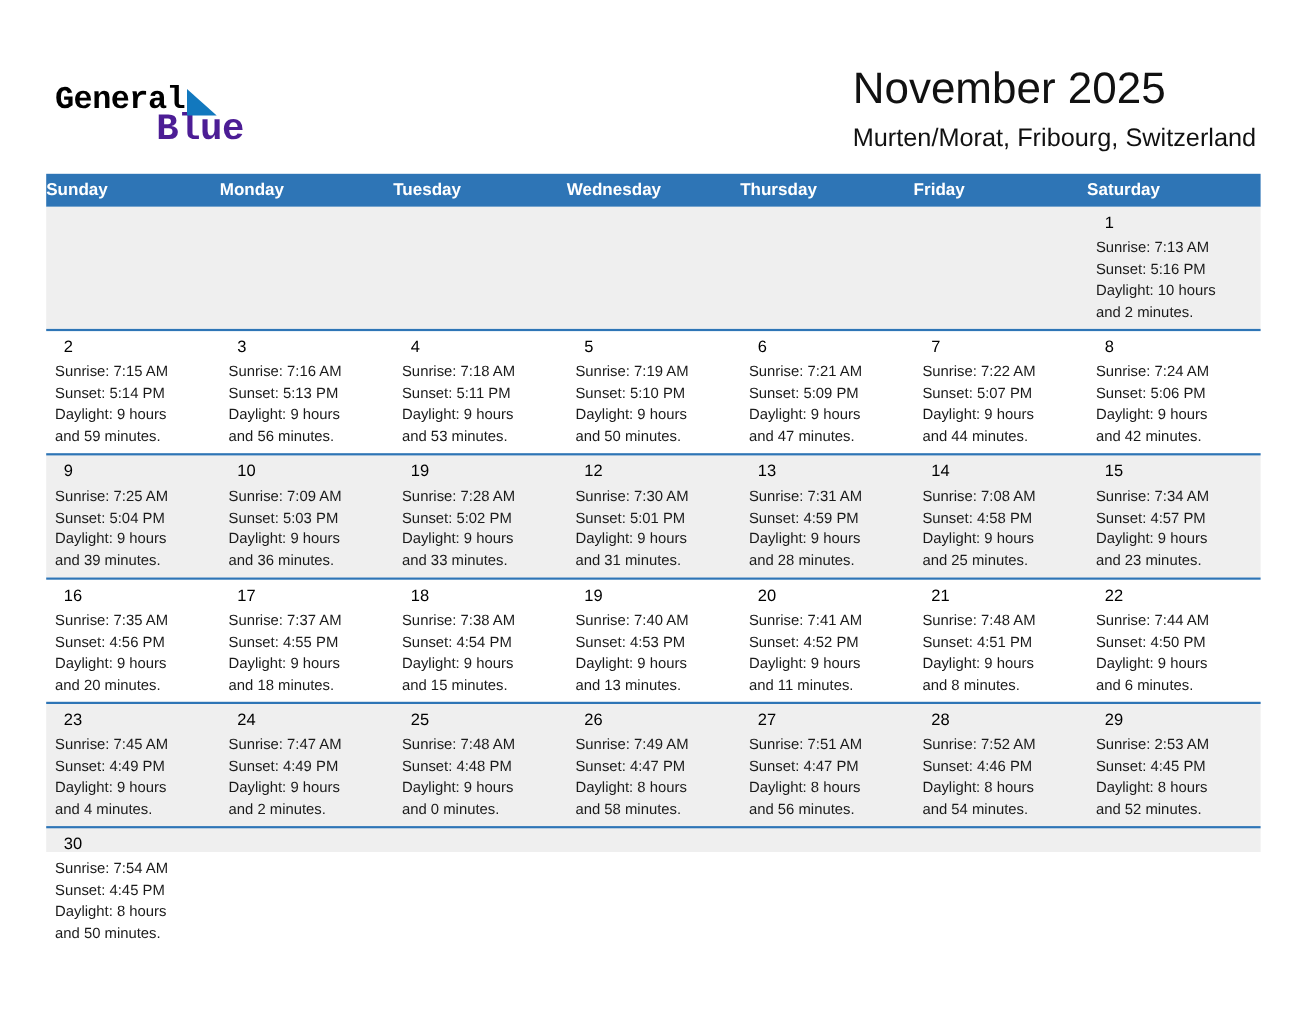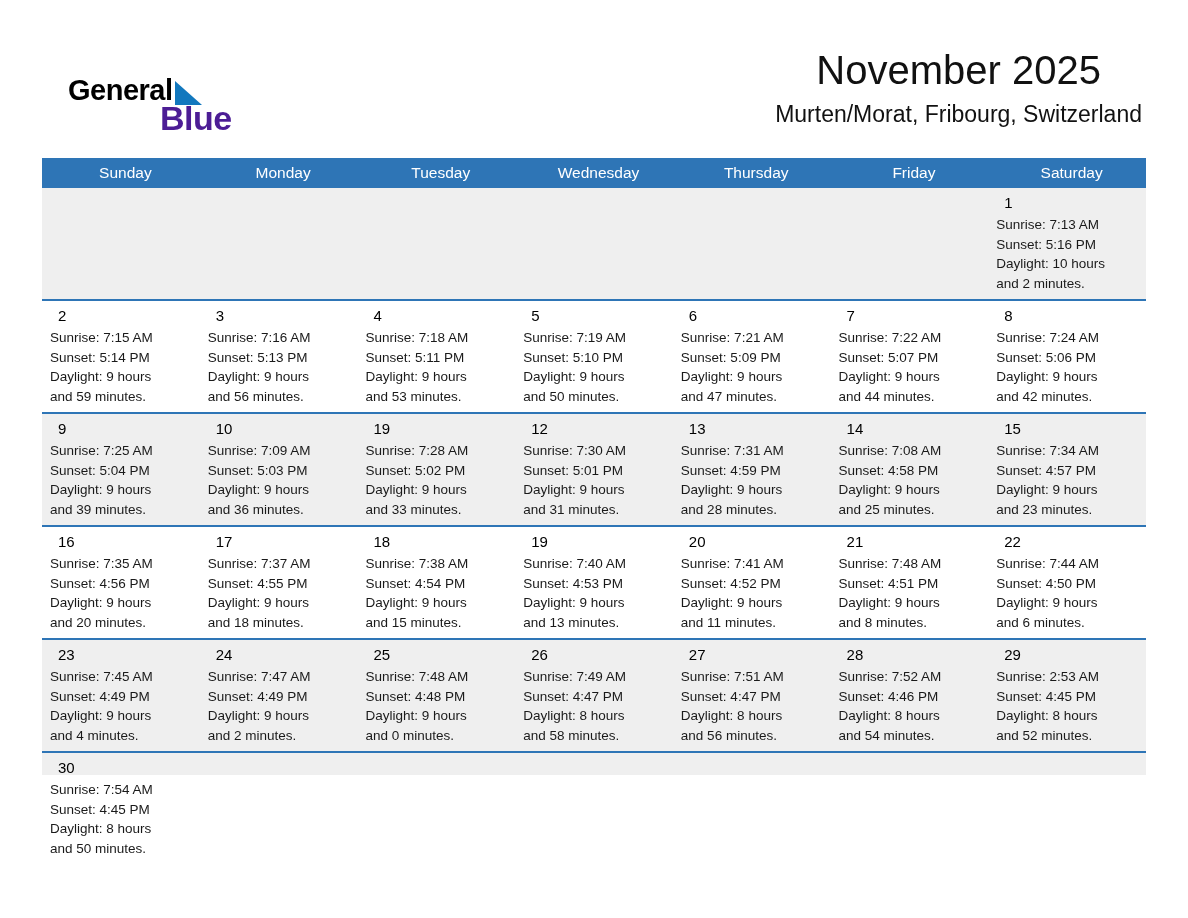--- a/index.html
+++ b/index.html
@@ -16,23 +16,24 @@
     overflow: hidden;
   }
 
   
   .top {
     position: relative;
     height: 158px;
   }
   .logo {
     position: absolute;
-    left: 68px;
+    left: 50px;
     top: 76px;
     line-height: 1;
+    font-family: Liberation Mono, monospace;
   }
   .logo-row1 {
     display: flex;
     align-items: flex-end;
   }
   .logo-general {
     font-size: 29px;
     font-weight: 700;
     letter-spacing: -0.5px;
     color: #000000;
@@ -49,22 +50,22 @@
     font-size: 34px;
     font-weight: 700;
     letter-spacing: -0.5px;
     color: #4c1d95;
     margin-left: 92px;
     margin-top: -4px;
   }
   .title-block {
     position: absolute;
     right: 46px;
-    top: 47px;
-    text-align: center;
+    top: 58px;
+    text-align: left;
   }
   .month-title {
     font-size: 40px;
     font-weight: 400;
     color: #111111;
     margin: 0;
     line-height: 46px;
   }
   .location {
     font-size: 23px;
@@ -81,24 +82,22 @@
   .weekday-row {
     display: grid;
     grid-template-columns: repeat(7, 1fr);
     background: #2E75B6;
     height: 30px;
     align-items: center;
   }
   .weekday {
     color: #ffffff;
     font-size: 15.5px;
-    font-weight: 400;
-    padding-left: 9px;
+    font-weight: 700;
     white-space: nowrap;
-    text-align: center;
   }
   .week {
     display: grid;
     grid-template-columns: repeat(7, 1fr);
     min-height: 106px;
   }
   .week + .week {
     border-top: 2px solid #2E75B6;
   }
   .week.gray  { background: #EFEFEF; }

